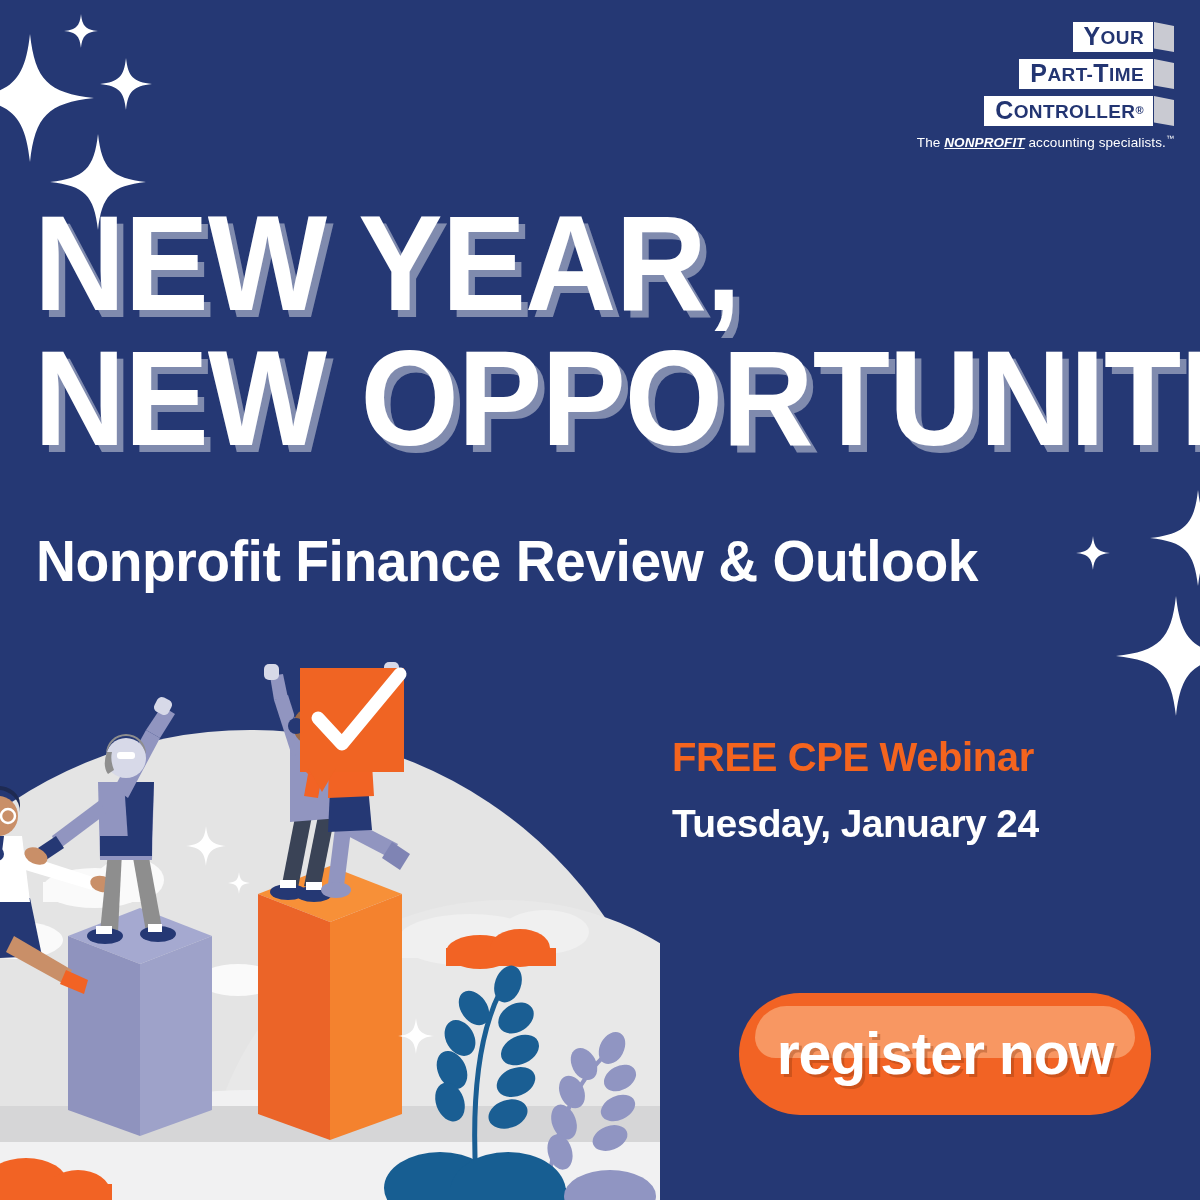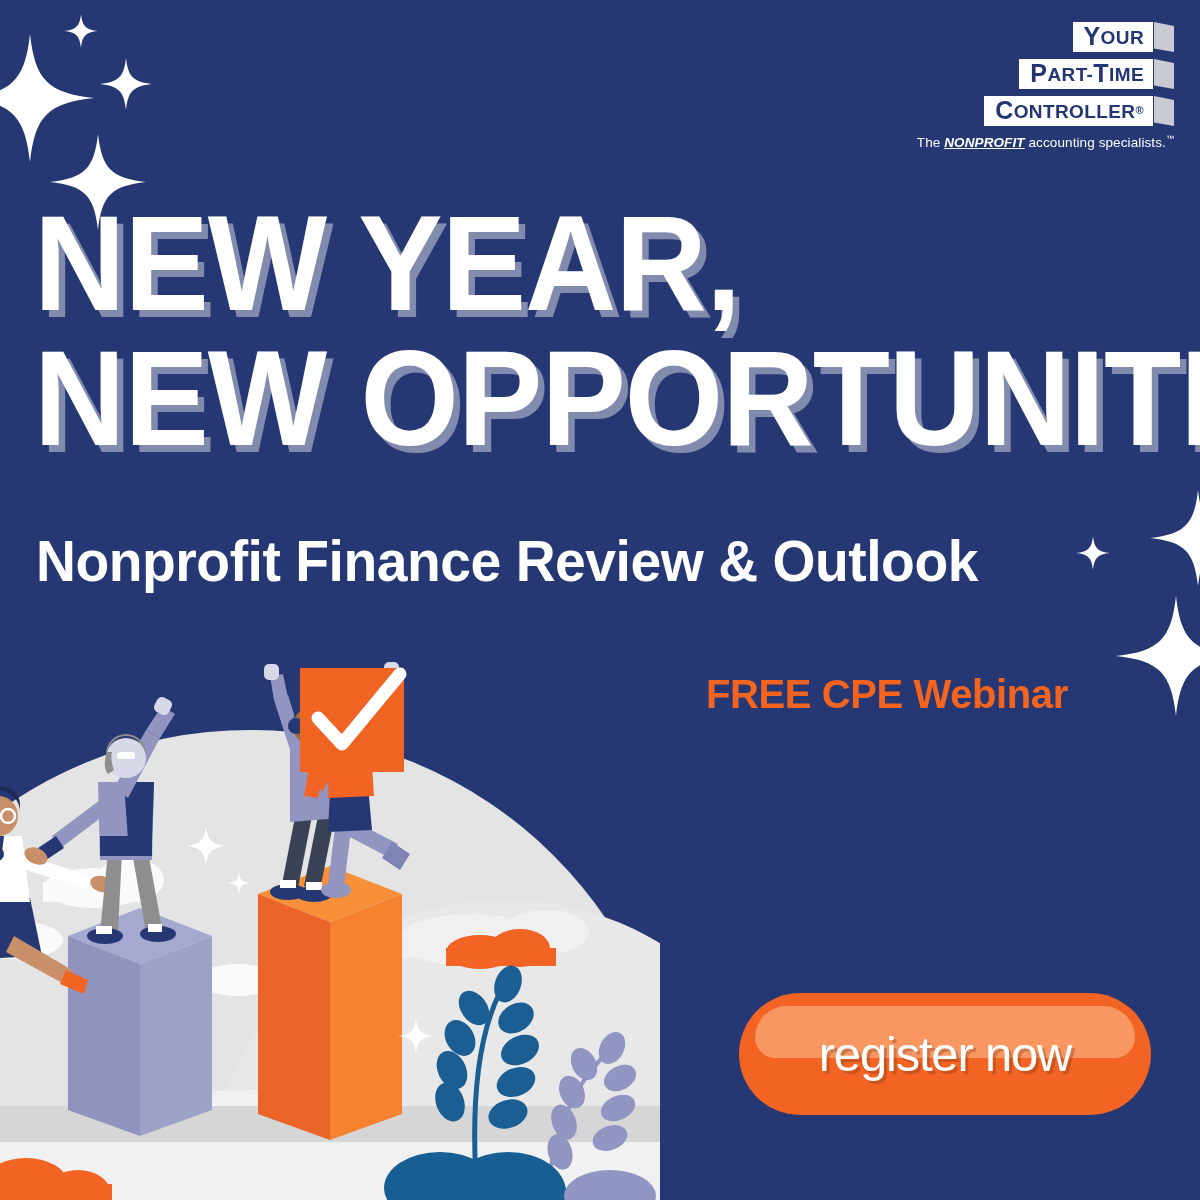--- a/index.html
+++ b/index.html
@@ -69,21 +69,21 @@
     font-family:"Liberation Sans Narrow","Liberation Sans", sans-serif;
     font-weight:bold;
     font-size:57px;
     letter-spacing:-.5px;
     transform:scaleX(.97);
     transform-origin:left center;
     white-space:nowrap;
   }
 
   
-  #event-info { position:absolute; left:672px; top:672px;margin-left:34px; }
+  #event-info { position:absolute; left:672px; top:735px; }
   #event-kicker {
     color:#f4641e; font-weight:bold; font-size:40px;
     letter-spacing:-.4px; white-space:nowrap;
   }
   .event-line {
     color:#ffffff; font-weight:bold; font-size:39px;
     letter-spacing:-.6px; white-space:nowrap; margin-top:9px;
   }
   #event-date { margin-top:22px; }
 
@@ -97,22 +97,22 @@
     display:flex; align-items:center; justify-content:center;
     padding:0;
   }
   #register-button::before {
     content:""; position:absolute;
     left:16px; right:16px; top:13px; height:52px;
     background:#f89762; border-radius:40px 40px 26px 26px;
   }
   #register-label {
     position:relative; z-index:2;
-    color:#ffffff; font-weight:normal;
-    font-size:49px; letter-spacing:-1.2px;
+    color:#ffffff; font-weight:bold;
+    font-size:59px; letter-spacing:-1.2px;
     text-shadow:3px 3px 0 rgba(120,45,10,0.30);
     font-family:"Liberation Sans", sans-serif;
   }
 
   
   #illustration {
     position:absolute; left:0; bottom:0;
     width:660px; height:560px;
   }
   #illustration svg { display:block; width:100%; height:100%; }
@@ -402,19 +402,20 @@
 
   <div id="headline">
     <div class="hl-line" id="hl-line1">NEW YEAR,</div>
     <div class="hl-line" id="hl-line2">NEW OPPORTUNITIES</div>
   </div>
 
   <div id="subtitle">Nonprofit Finance Review &amp; Outlook</div>
 
   <div id="event-info">
     <div id="event-kicker">FREE CPE Webinar</div>
+    <div class="event-line" id="event-date">Tuesday, January 24</div>
   </div>
 
   <button id="register-button">
     <span id="register-label">register now</span>
   </button>
 
 </div>
 
 </body></html>

